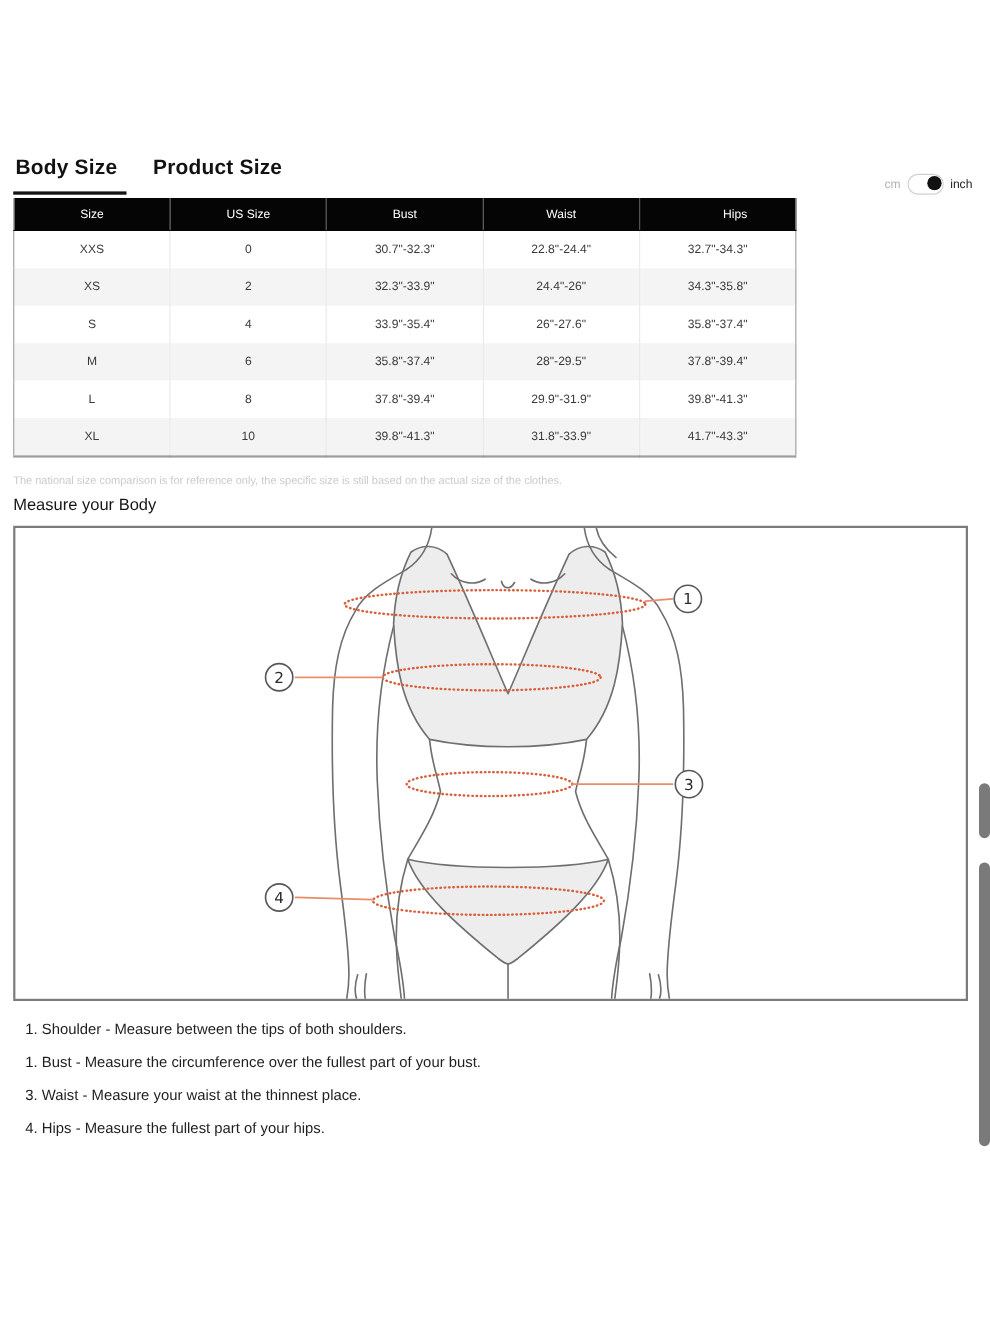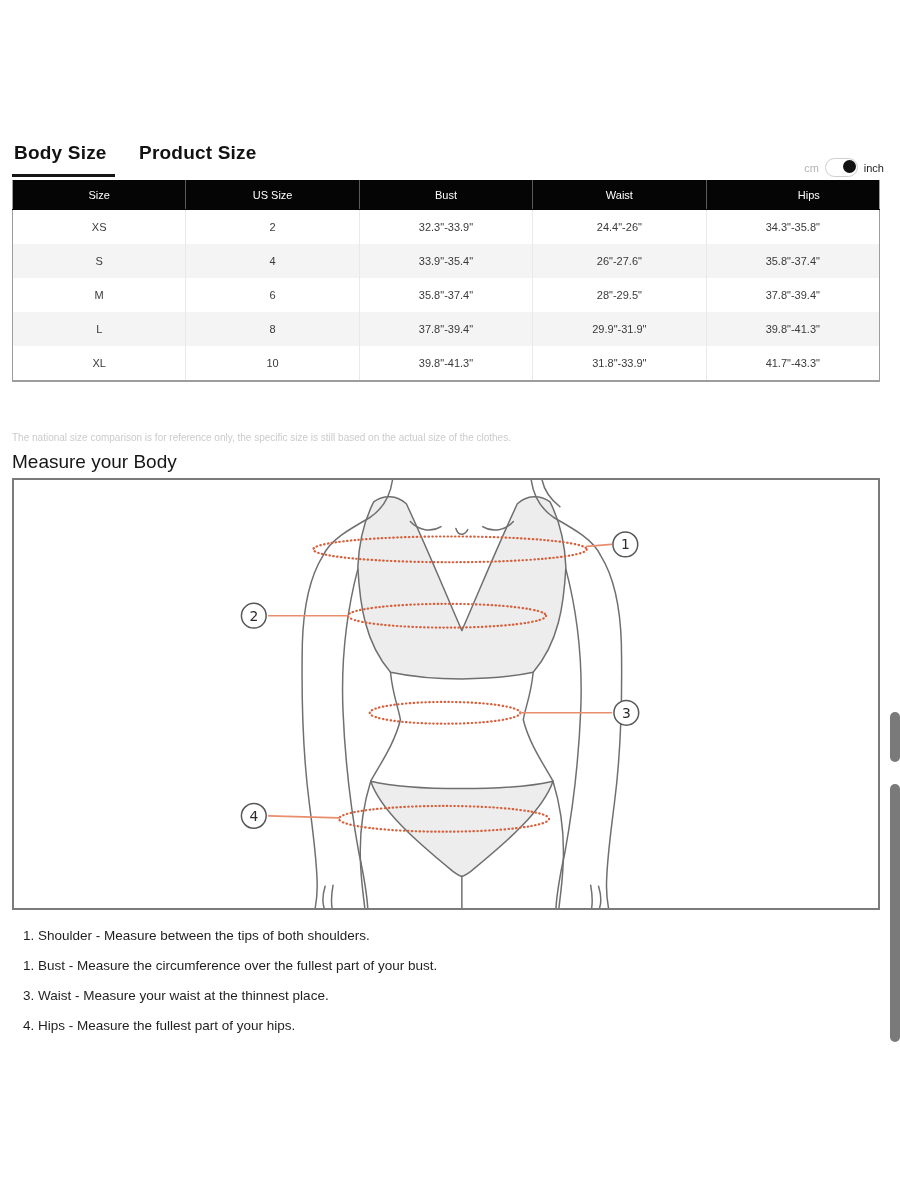--- a/index.html
+++ b/index.html
@@ -11,34 +11,34 @@
   .tab{display:inline-block; font-size:19px; font-weight:700; color:#121212; letter-spacing:.2px;
        padding:2px 8px 10px 2px; margin-right:18px; cursor:pointer;}
   .tab.active{border-bottom:3px solid #151515;}
   .unit-toggle{position:absolute; right:4px; top:6px; display:flex; align-items:center; gap:6px; font-size:11px;margin-top:12px;}
   .unit-cm{color:#b3b3b3;}
   .unit-inch{color:#1c1c1c;}
   .pill{position:relative; width:31px; height:17px; border:1px solid #cfcfcf; border-radius:10px; background:#fff; cursor:pointer;}
   .knob{position:absolute; top:1px; right:1px; width:13px; height:13px; border-radius:50%; background:#111;}
 
   
-  .size-table-wrap{position:absolute; top:180px; left:12px; width:868px;}
+  .size-table-wrap{position:absolute; top:180px; left:12px; width:712px;}
   table.size-table{width:100%; border-collapse:collapse; table-layout:fixed; font-size:11px;
        border-left:1px solid #9d9d9d; border-right:1px solid #9d9d9d; border-bottom:2px solid #9d9d9d;}
   table.size-table th{background:#050505; color:#fff; font-weight:400; height:27px;
        border-right:1px solid #5a5a5a; border-bottom:1px solid #050505;}
   table.size-table th:last-child{border-right:none;padding-left:33px;}
   table.size-table td{height:32px; text-align:center; color:#3a3a3a; border-right:1px solid #e9e9e9;}
   table.size-table td:last-child{border-right:none;}
   table.size-table tbody tr:nth-child(even){background:#f4f4f4;}
   table.size-table tbody tr:nth-child(odd){background:#ffffff;}
 
   .note{position:absolute; top:432px; left:12px; right:16px; font-size:10px; color:#cbcbcb;}
 
-  .section-title{position:absolute; top:451px; left:12px; font-size:19px; color:#161616;}
+  .section-title{position:absolute; top:451px; left:12px; font-size:15px; color:#161616;}
 
   
   .diagram-box{position:absolute; top:478px; left:12px; width:868px; height:432px;
        border:2px solid #7b7b7b; box-sizing:border-box; background:#fff;}
   .diagram-box svg{display:block; width:100%; height:100%;}
 
   
   .instructions{position:absolute; top:928px; left:12px; right:16px; font-size:13.5px; color:#1f1f1f;margin-left:11px;}
   .instructions .line{margin-bottom:15px;}
 
@@ -69,20 +69,27 @@
       <thead>
         <tr id="size-table-head-row">
             <th>Size</th>
             <th>US Size</th>
             <th>Bust</th>
             <th>Waist</th>
             <th>Hips</th>
           </tr>
       </thead>
       <tbody id="size-table-body">
+          <tr>
+            <td>XXS</td>
+            <td>0</td>
+            <td>30.7"-32.3"</td>
+            <td>22.8"-24.4"</td>
+            <td>32.7"-34.3"</td>
+          </tr>
           <tr>
             <td>XS</td>
             <td>2</td>
             <td>32.3"-33.9"</td>
             <td>24.4"-26"</td>
             <td>34.3"-35.8"</td>
           </tr>
           <tr>
             <td>S</td>
             <td>4</td>

